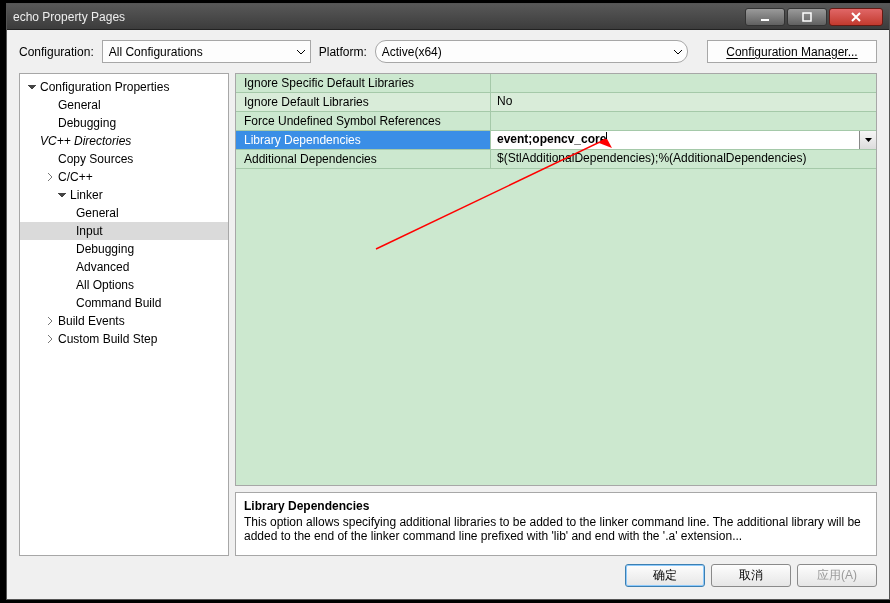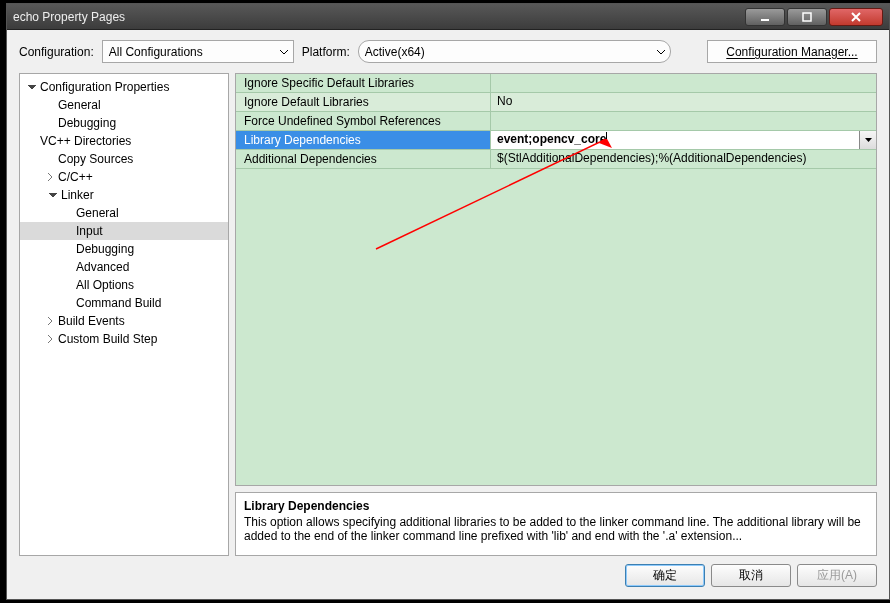--- a/index.html
+++ b/index.html
@@ -17,21 +17,21 @@
   .client { position:absolute; left:0; top:26px; right:0; bottom:0; background:#f0f0f0; padding:10px 12px 12px 12px; display:flex; flex-direction:column; }
 
   
   .configrow { display:flex; align-items:center; gap:8px; font-size:12px; margin-bottom:10px; }
   .label { color:#000; }
   .combo, .btn {
     border:1px solid #a7a7a7; background:#fdfdfd; height:23px; font-size:12px; padding:0 6px; display:flex; align-items:center;
   }
   .combo { position:relative; }
   .combo .caret { position:absolute; right:4px; top:4px; }
-  .combo.config { width:192px;text-align:right; }
+  .combo.config { width:209px;text-align:right; }
   .combo.platform { width:313px;border-radius:11px; }
   .btn { justify-content:center; cursor:default; }
   .btn.cfgmgr { width:170px; text-decoration:underline; text-underline-offset:2px; }
 
   .mainrow { flex:1; display:flex; gap:6px; min-height:0; }
 
   
   .tree { width:210px; border:1px solid #a7a7a7; background:#fff; font-size:12px; padding:4px 0; overflow:auto; }
   .tnode { display:flex; align-items:center; height:18px; padding-left:6px; color:#000; white-space:nowrap; }
   .tnode.sel { background:#dadada; }
@@ -129,37 +129,37 @@
         </div>
         <div id="tree-items">
             <div class="tnode" style="padding-left: 24px;">
               <span class="tglyph"></span>
               <span class="tlabel">General</span>
             </div>
             <div class="tnode" style="padding-left: 24px;">
               <span class="tglyph"></span>
               <span class="tlabel">Debugging</span>
             </div>
-            <div class="tnode" style="">
+            <div class="tnode" style=" font-style: italic;">
               <span class="tglyph"></span>
               <span class="tlabel">VC++ Directories</span>
             </div>
             <div class="tnode" style="padding-left: 24px;">
               <span class="tglyph"></span>
               <span class="tlabel">Copy Sources</span>
             </div>
             <div class="tnode" style="padding-left: 24px;">
               <span class="tglyph">
                 <svg width="10" height="10">
                   <path d="M3 1 L7 5 L3 9" fill="none" stroke="#777"></path>
                 </svg>
               </span>
               <span class="tlabel">C/C++</span>
             </div>
-            <div class="tnode" style="padding-left: 27px;">
+            <div class="tnode" style="padding-left: 36px;">
               <span class="tglyph">
                 <svg width="10" height="10">
                   <path d="M1 3 L5 7 L9 3" fill="#444" stroke="#444"></path>
                 </svg>
               </span>
               <span class="tlabel">Linker</span>
             </div>
             <div class="tnode" style="padding-left: 42px;">
               <span class="tglyph"></span>
               <span class="tlabel">General</span>

